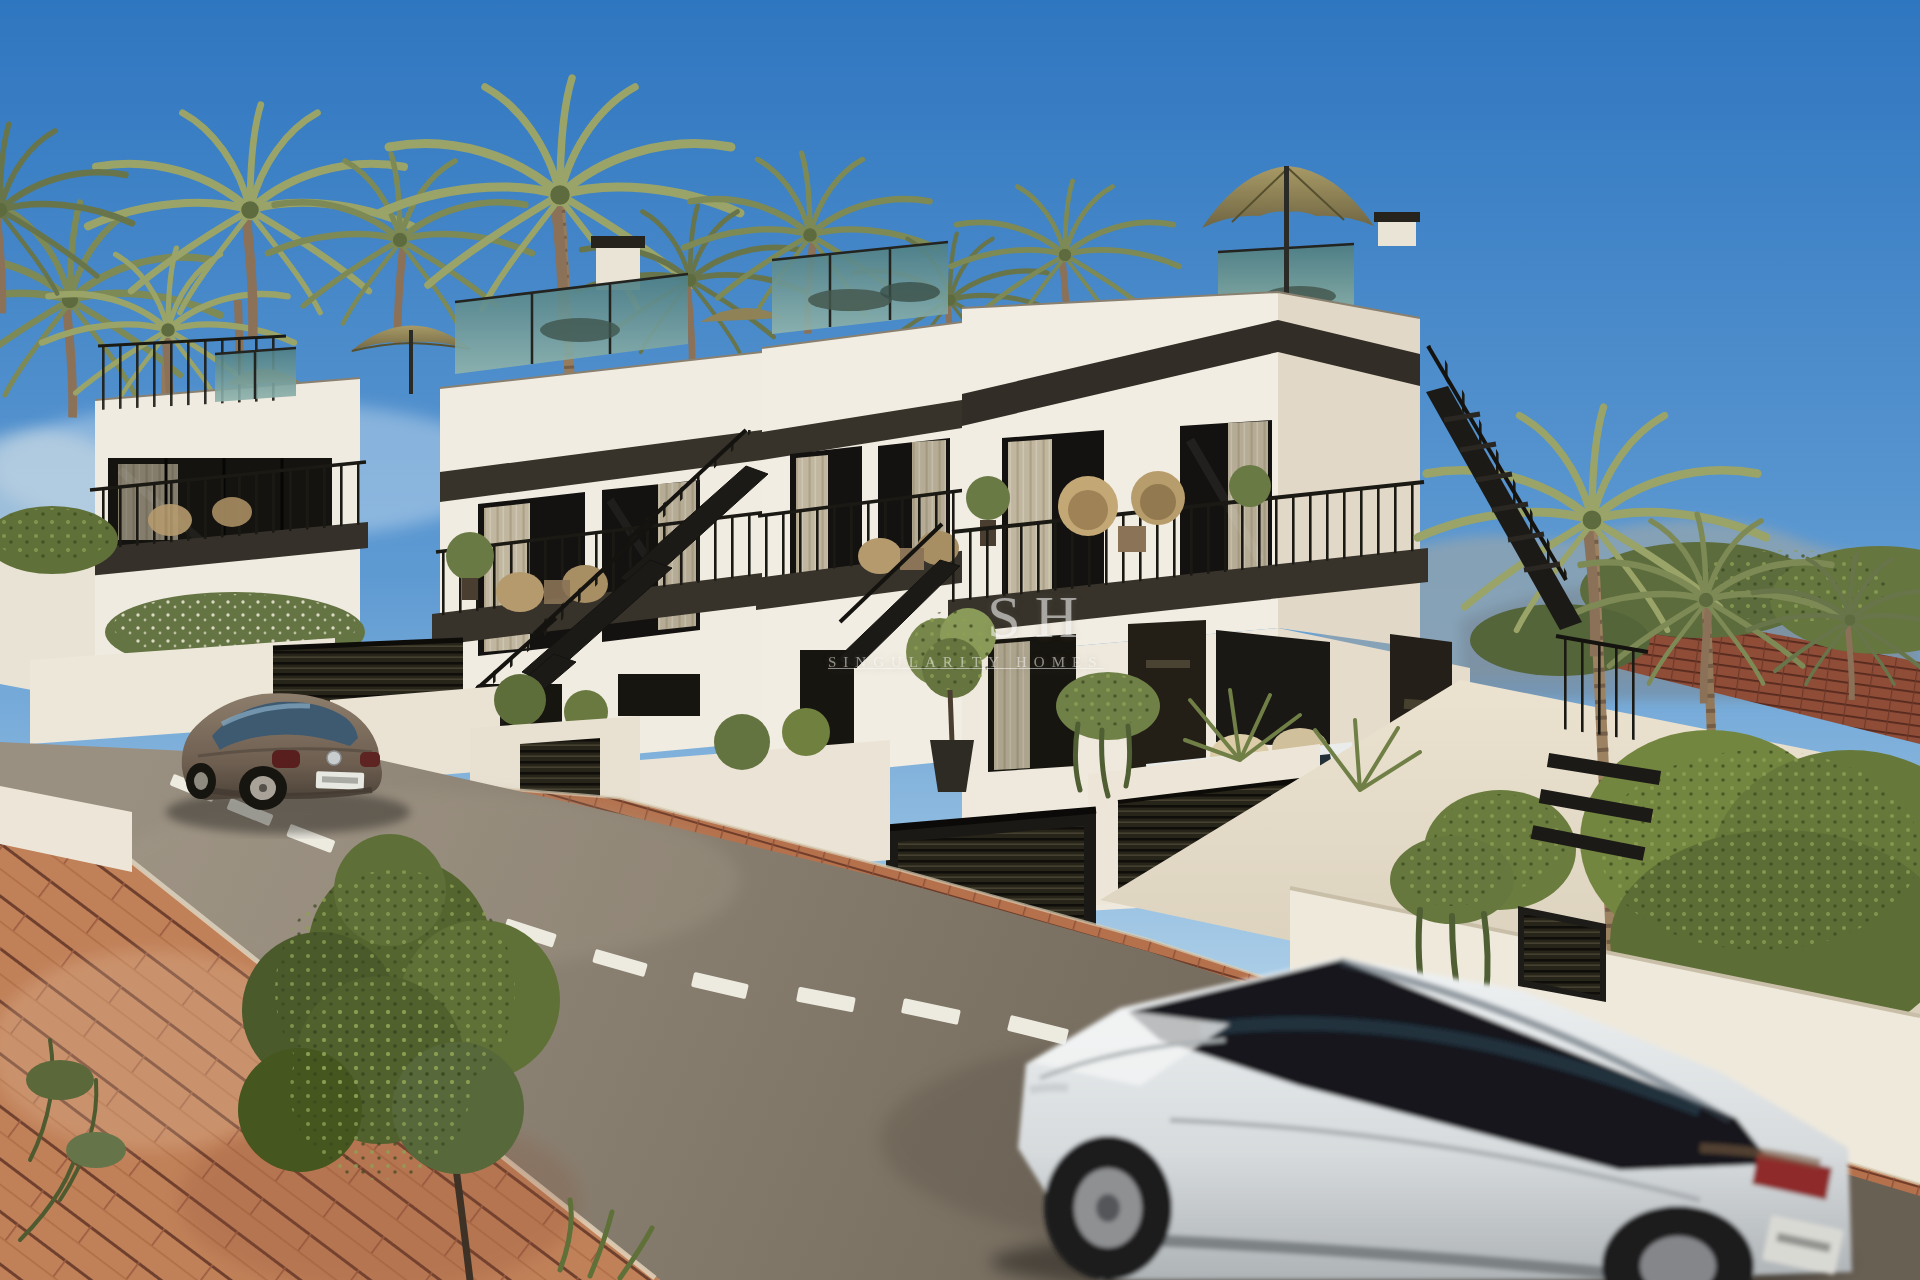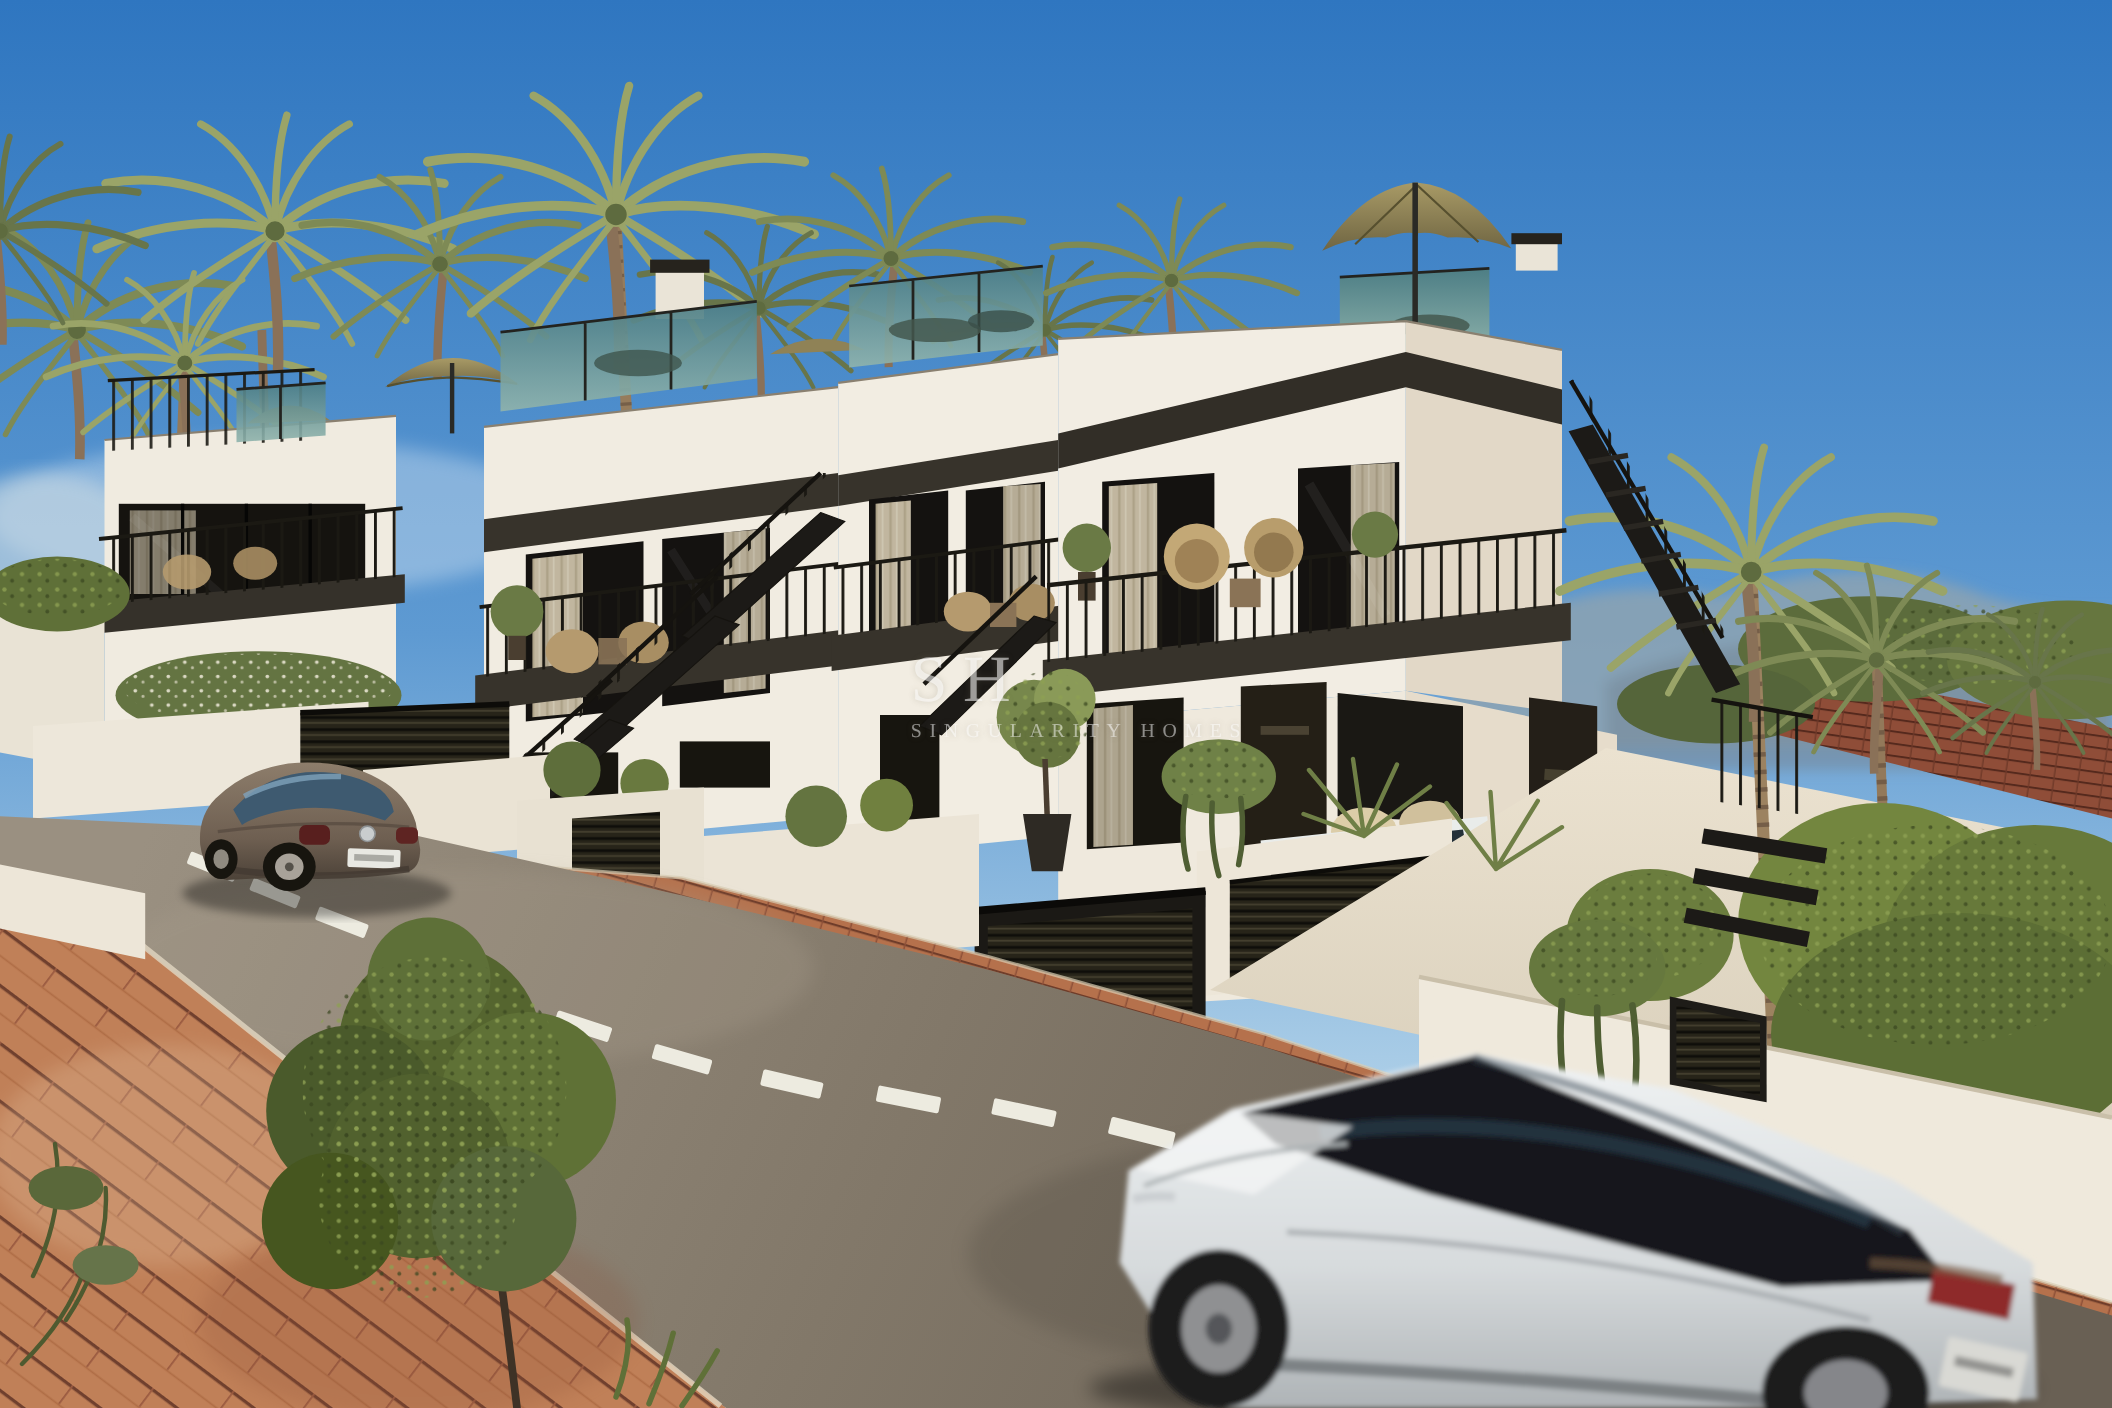--- a/index.html
+++ b/index.html
@@ -7,26 +7,26 @@
     position:relative;width:1920px;height:1280px;overflow:hidden;
     font-family:"Liberation Sans",sans-serif;background:#7FB0DC;
   }
   .stage svg{position:absolute;left:0;top:0;display:block;}
   
   .pLight{stroke:#9AA468;} .pMid{stroke:#7E8A55;} .pDark{stroke:#68754A;}
   .frond{fill:none;stroke-linecap:round;}
   
   .watermark{
     position:absolute;left:828px;top:586px;width:264px;
-    text-align:left;color:rgba(255,255,255,0.55);
+    text-align:right;color:rgba(255,255,255,0.55);
     font-family:"Liberation Serif",serif;pointer-events:none;
     text-shadow:0 0 6px rgba(120,110,90,0.25);
   }
   .wm-logo{font-size:60px;line-height:1.05;letter-spacing:14px;font-weight:400;}
-  .wm-brand{font-size:18px;letter-spacing:7px;margin-top:5px;color:rgba(255,255,255,0.5);white-space:nowrap;}
+  .wm-brand{font-size:15px;letter-spacing:7px;margin-top:5px;color:rgba(255,255,255,0.5);white-space:nowrap;text-decoration:underline;}
 </style>
 </head>
 <body>
 
 <div class="stage">
 <svg width="1920" height="1280" viewBox="0 0 1920 1280" xmlns="http://www.w3.org/2000/svg">
 <defs>
   <linearGradient id="skyG" x1="0" y1="0" x2="0" y2="1">
     <stop offset="0" stop-color="#2F76C0"></stop>
           <stop offset="0.45" stop-color="#5E9AD2"></stop>

